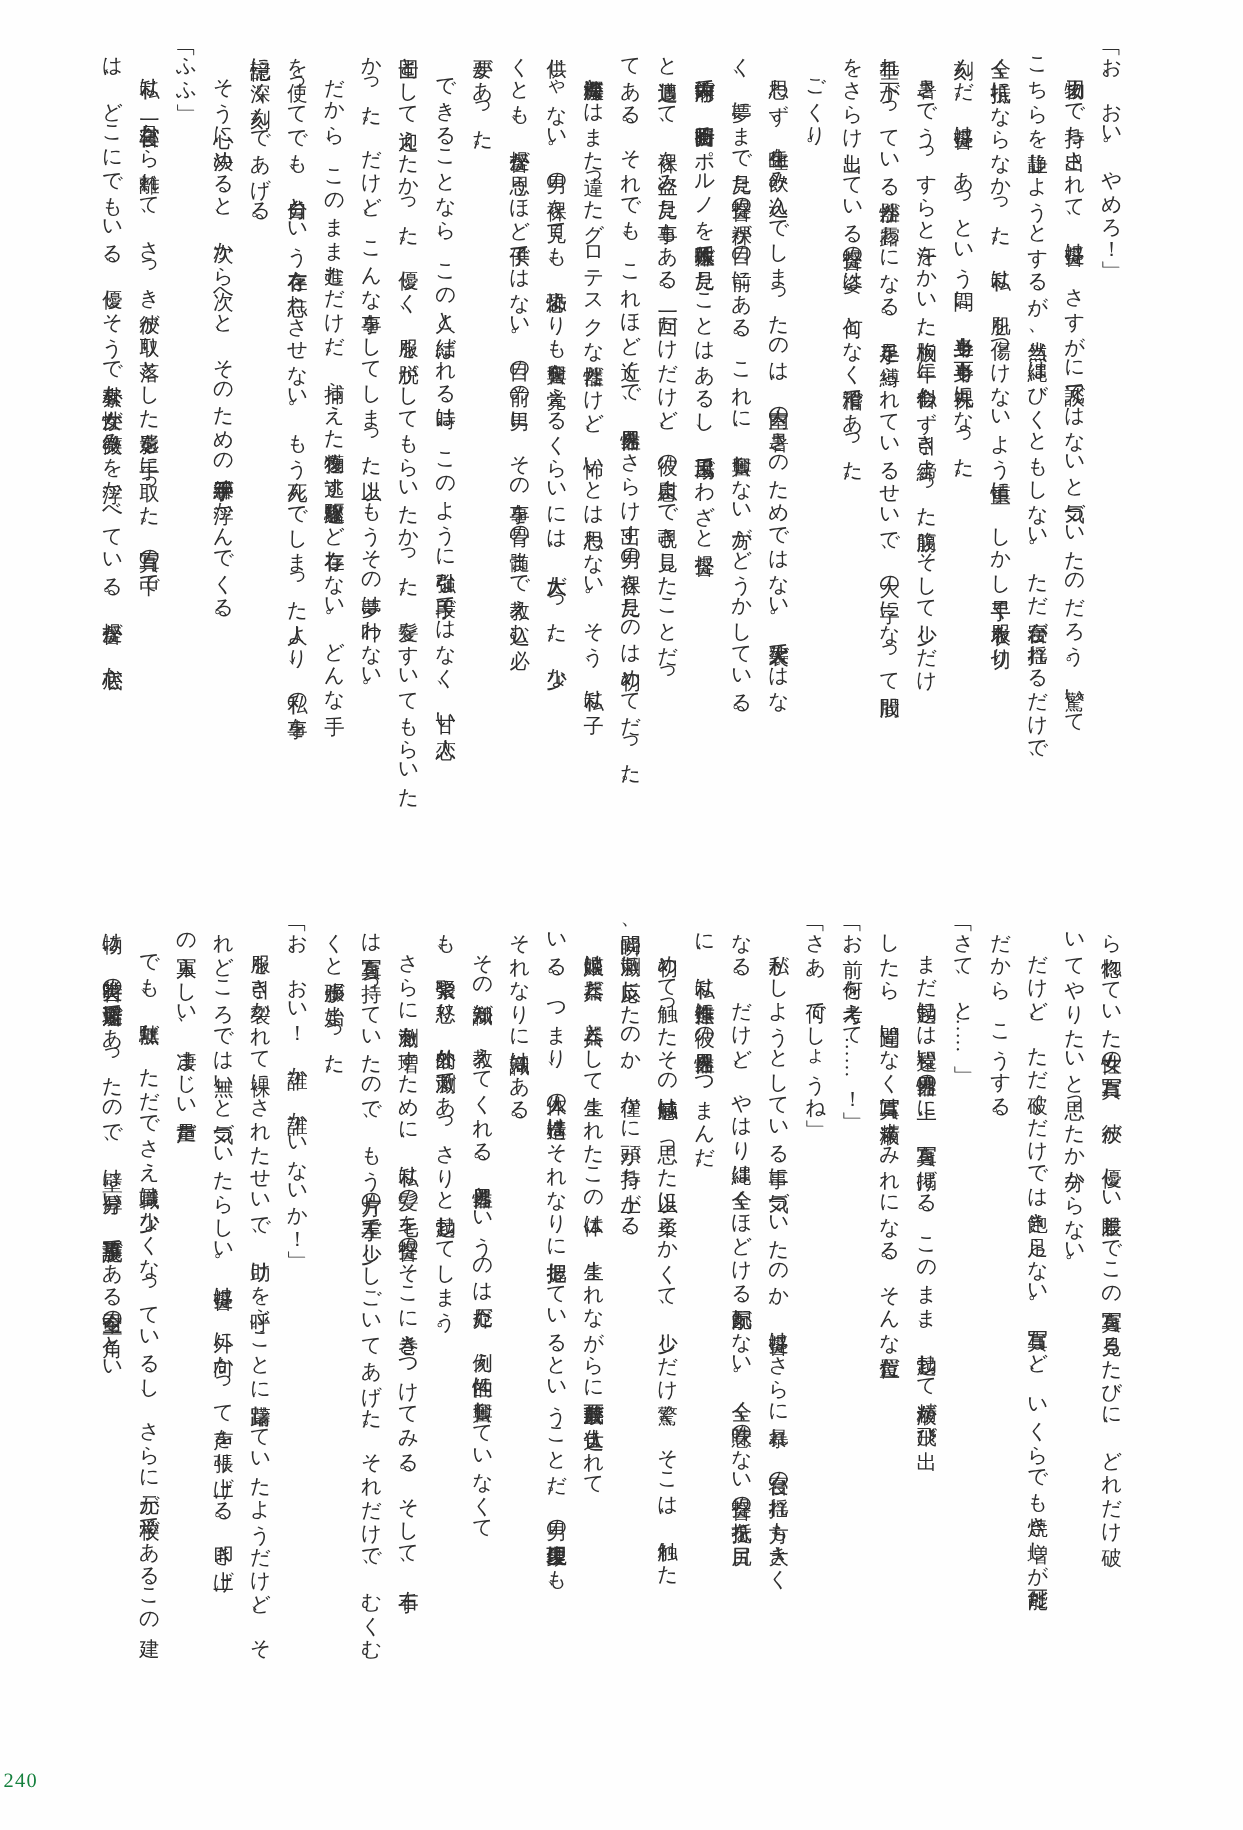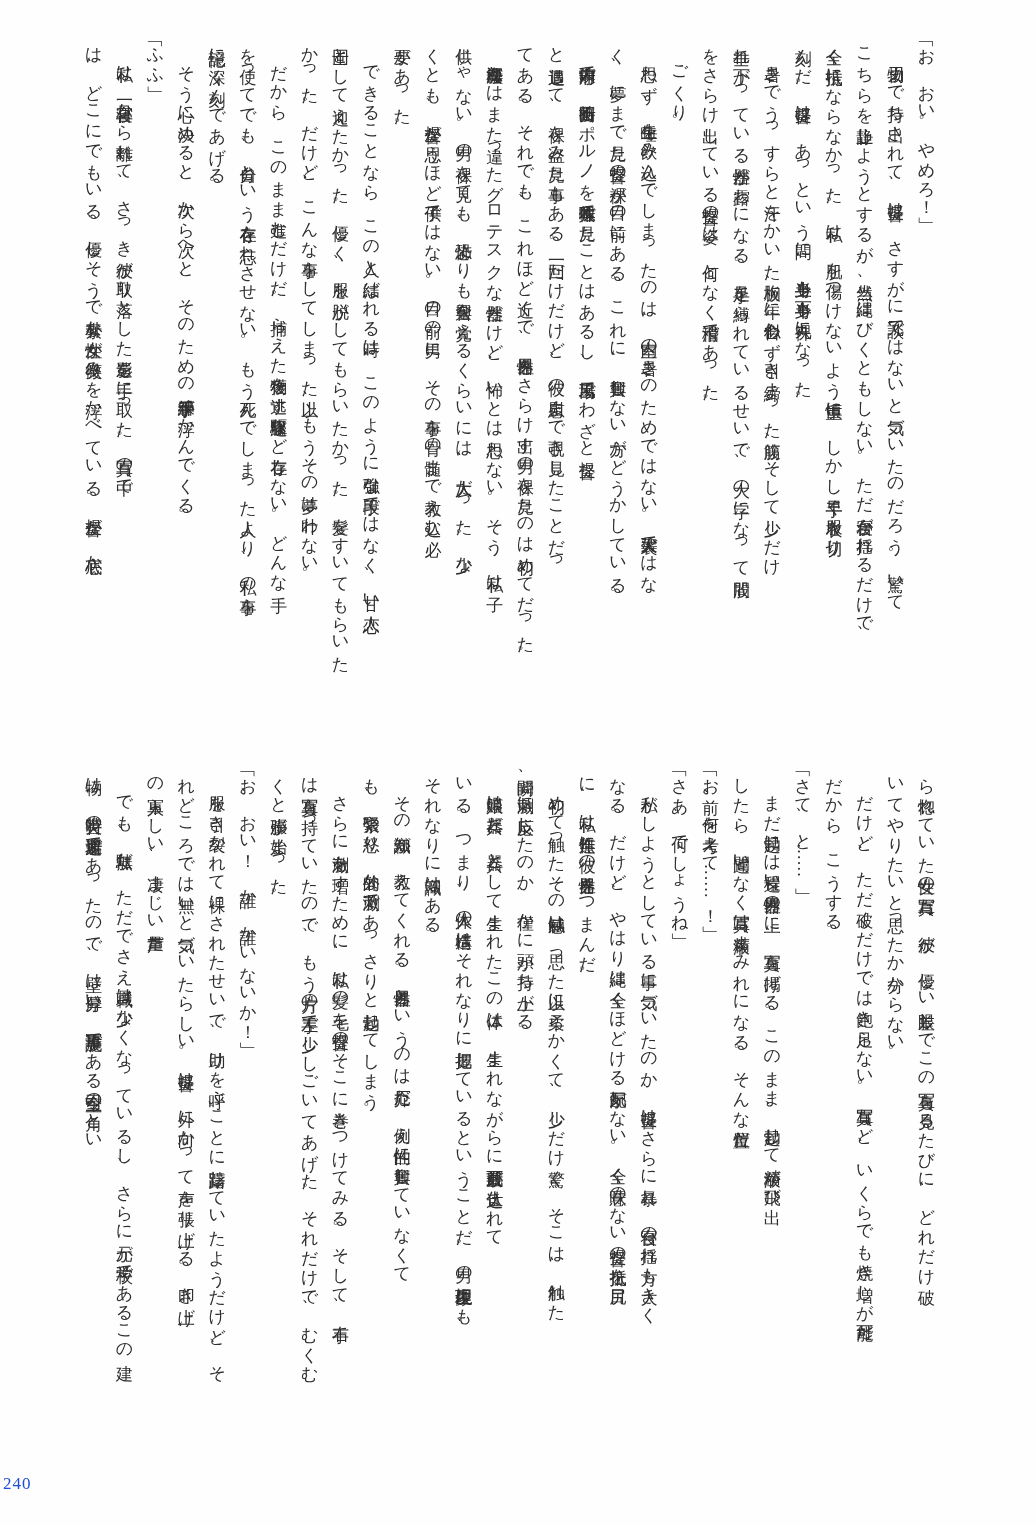--- a/index.html
+++ b/index.html
@@ -41,21 +41,21 @@
   .line {
     margin: 0;
     padding: 0;
   }
   .page-number {
     position: absolute;
     left: 3px;
     top: 1474px;
     font-size: 17px;
     letter-spacing: 1px;
-    color: #1d4ed8;
+    color: #15803d;
     text-align: right;
   }
 </style>
 </head>
 <body>
 
 <div class="page">
 
   <div class="dan dan-top">
       <p class="line">「お、おい。やめろ！」</p>

